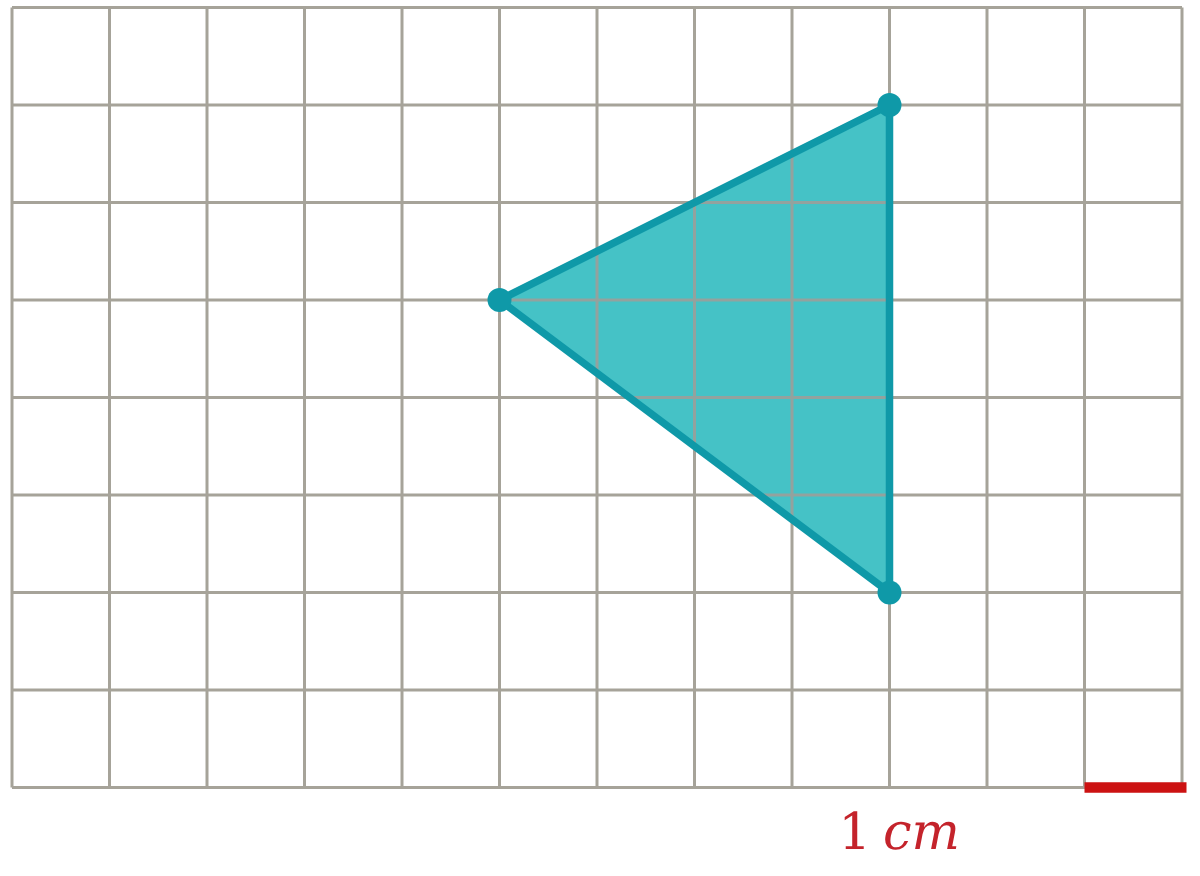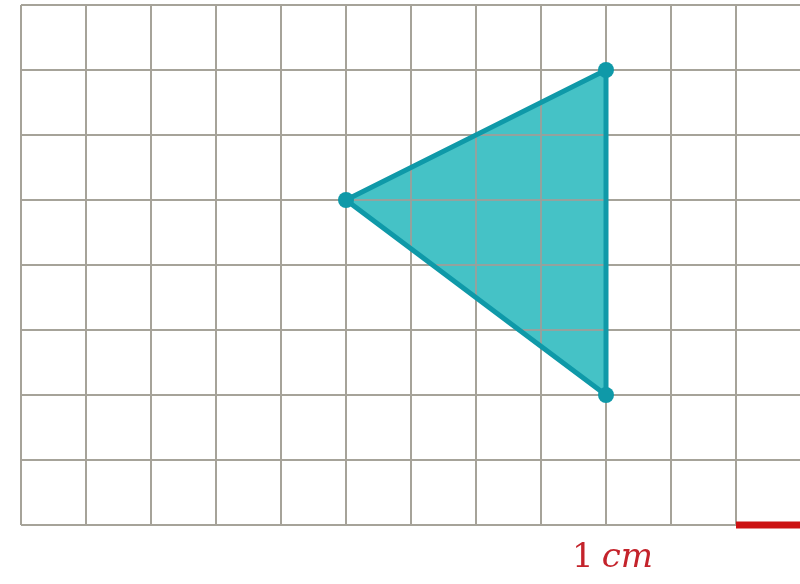--- a/index.html
+++ b/index.html
@@ -11,21 +11,20 @@
     width: 800px;
     height: 584px;
     font-family: "DejaVu Serif", serif;
     overflow: hidden;
   }
   .stage {
     position: relative;
     width: 649px;
     height: 584px;
     background: #ffffff;
-    margin-left: 13px;
   }
   .figure-svg {
     position: absolute;
     left: 0;
     top: 0;
     display: block;
   }
   .scale-label {
     position: absolute;
     top: 538px;

